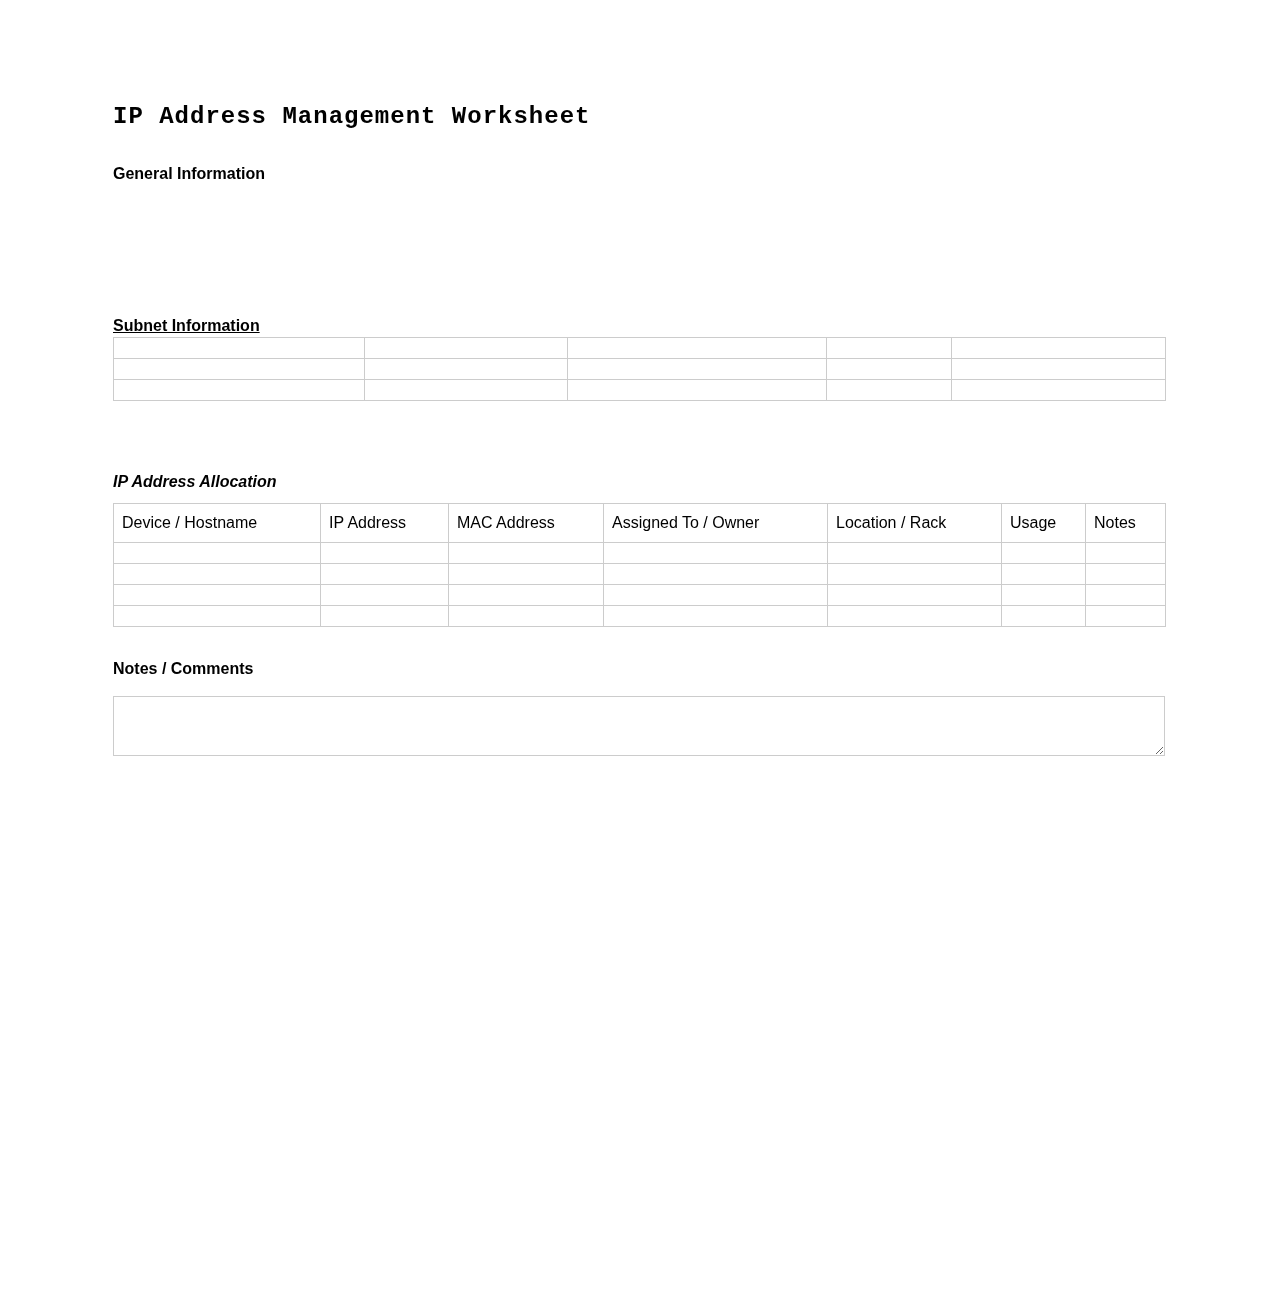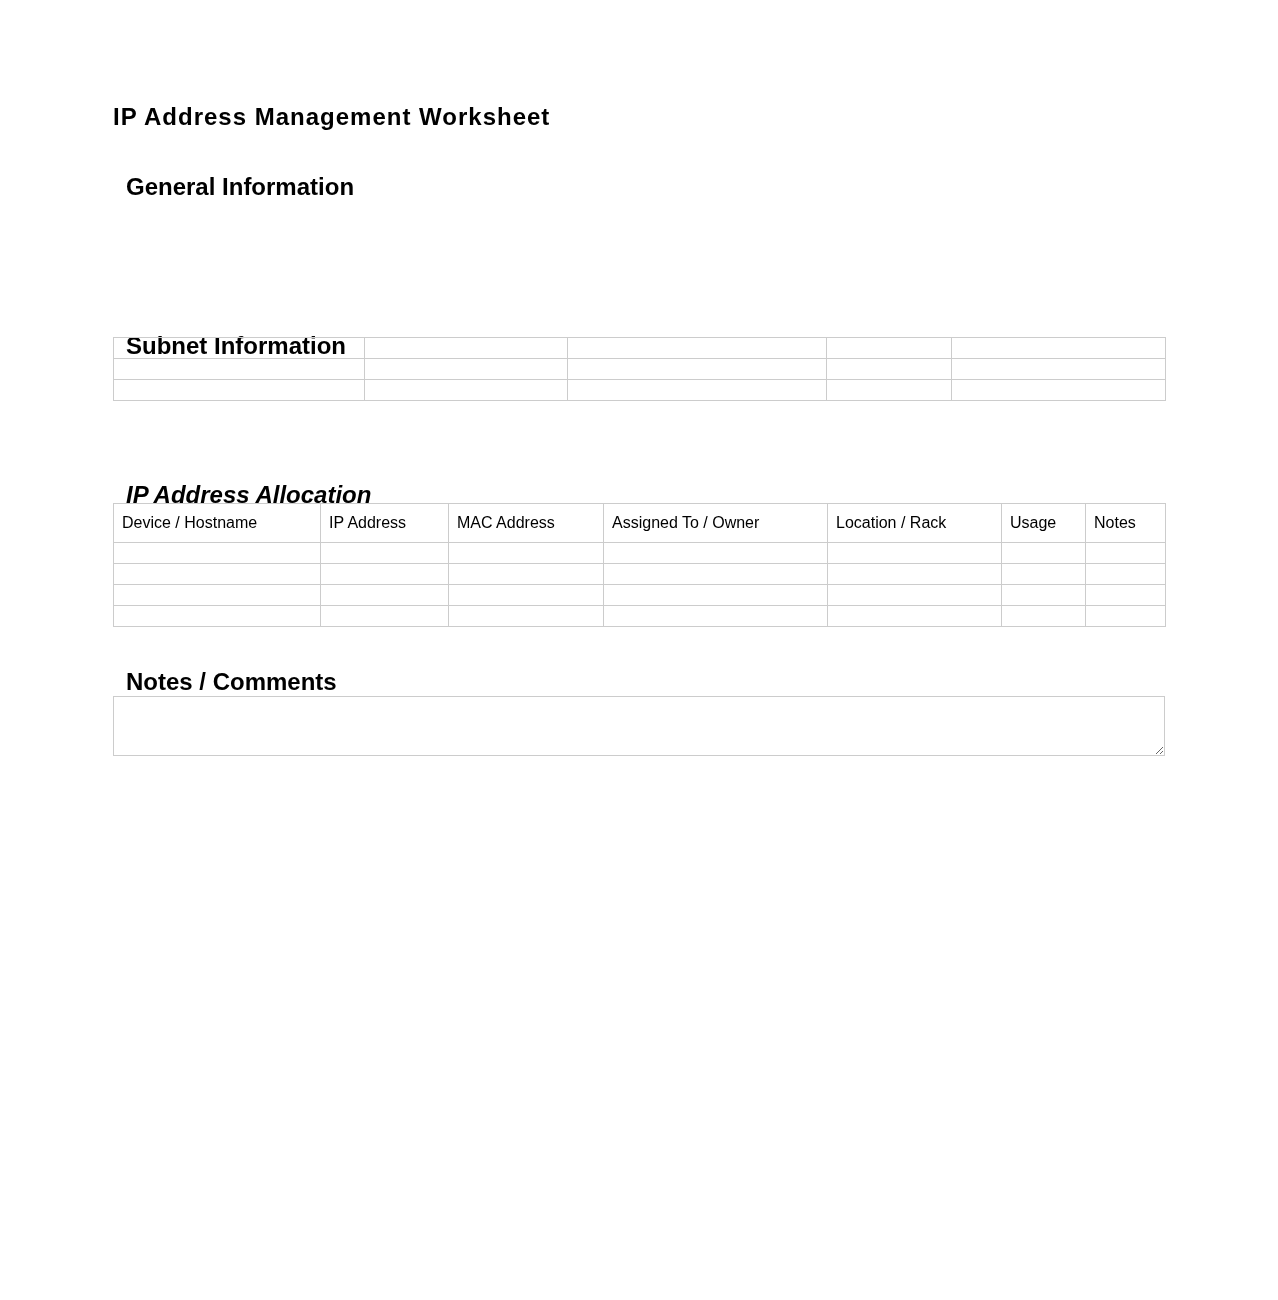--- a/index.html
+++ b/index.html
@@ -23,26 +23,27 @@
     h1 {
       position: absolute;
       top: 103px;
       left: 0;
       margin: 0;
       font-size: 24px;
       font-weight: bold;
       letter-spacing: 1px;
       line-height: 28px;
       white-space: nowrap;
+      font-family: Liberation Mono, monospace;
     }
     h2 {
       position: absolute;
       left: 0;
-      margin: 13px;
-      font-size: 24px;
+      margin: 0;
+      font-size: 16px;
       font-weight: bold;
       line-height: 22px;
       white-space: nowrap;
     }
     table {
       position: absolute;
       left: 0;
       border-collapse: collapse;
       table-layout: fixed;
       width: 1052px;
@@ -88,21 +89,21 @@
     <colgroup>
       <col style="width:294px">
         <col style="width:284px">
         <col style="width:189px">
         <col style="width:285px">
     </colgroup>
     <tbody>
   </tbody>
     </table>
 
-  <h2 style="top:322px;">Subnet Information</h2>
+  <h2 style="top:315px;text-decoration:underline;">Subnet Information</h2>
   <table style="top:337px;">
     <colgroup>
       <col style="width:251px">
         <col style="width:203px">
         <col style="width:259px">
         <col style="width:125px">
         <col style="width:214px">
     </colgroup>
     <tbody>
     <tr class="empty">

